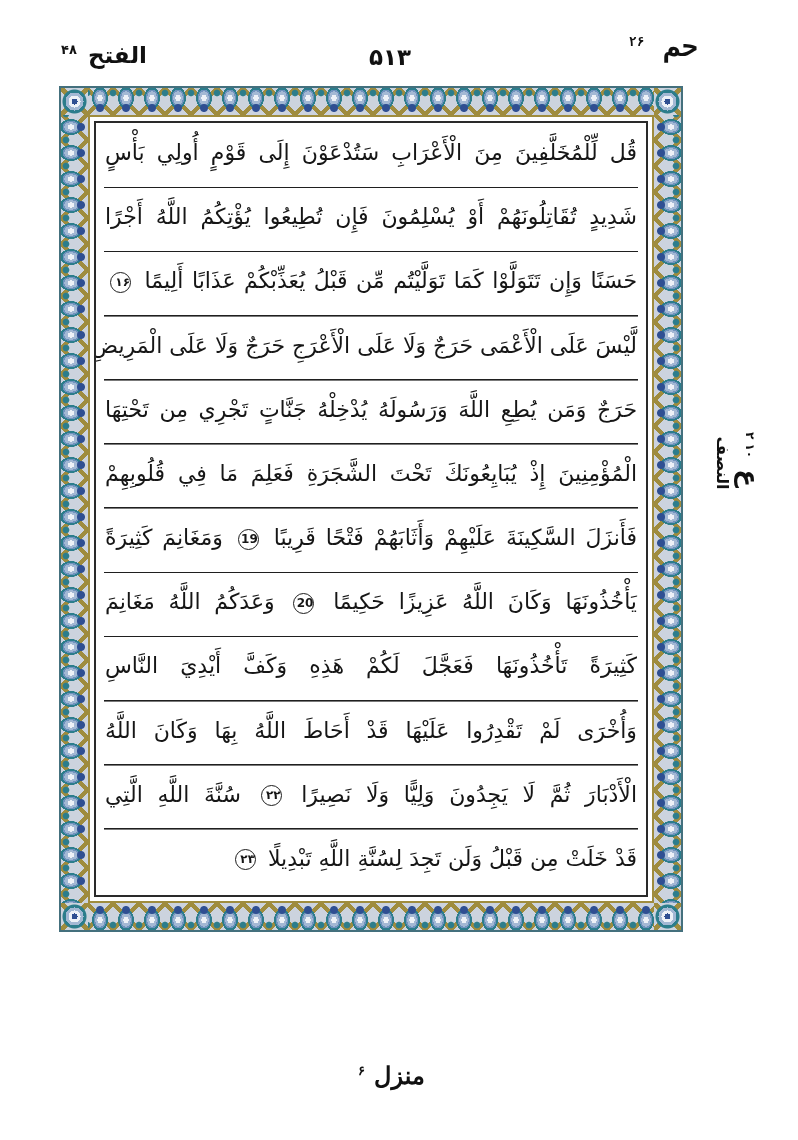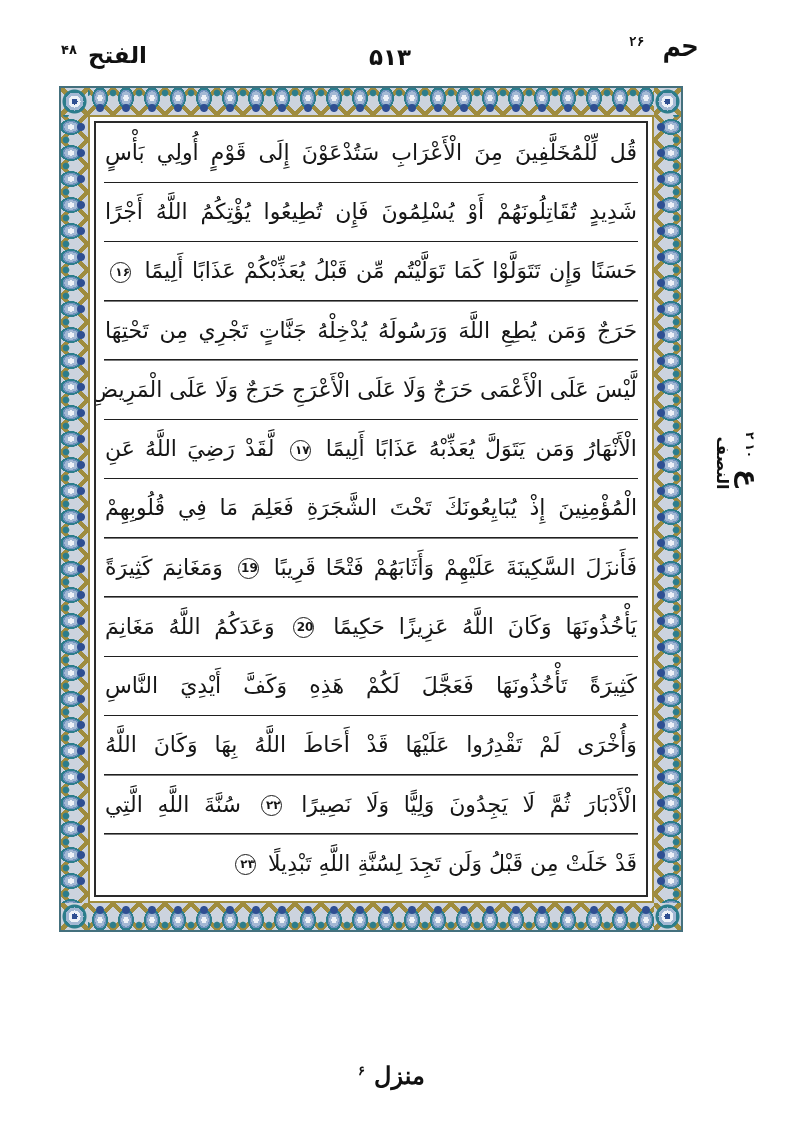--- a/index.html
+++ b/index.html
@@ -113,23 +113,22 @@
     <div class="band band-right"></div>
     <div class="corner corner-tl"></div>
     <div class="corner corner-tr"></div>
     <div class="corner corner-bl"></div>
     <div class="corner corner-br"></div>
     <div class="inner">
       <div class="textbox">
           <div class="line"><span>قُل لِّلْمُخَلَّفِينَ مِنَ الْأَعْرَابِ سَتُدْعَوْنَ إِلَى قَوْمٍ أُولِي بَأْسٍ</span></div>
           <div class="line"><span>شَدِيدٍ تُقَاتِلُونَهُمْ أَوْ يُسْلِمُونَ فَإِن تُطِيعُوا يُؤْتِكُمُ اللَّهُ أَجْرًا</span></div>
           <div class="line"><span>حَسَنًا وَإِن تَتَوَلَّوْا كَمَا تَوَلَّيْتُم مِّن قَبْلُ يُعَذِّبْكُمْ عَذَابًا أَلِيمًا</span> <span class="aya-marker">۱۶</span></div>
+          <div class="line"><span>لَّيْسَ عَلَى الْأَعْمَى حَرَجٌ وَلَا عَلَى الْأَعْرَجِ حَرَجٌ وَلَا عَلَى الْمَرِيضِ</span></div>
           <div class="line"><span>حَرَجٌ وَمَن يُطِعِ اللَّهَ وَرَسُولَهُ يُدْخِلْهُ جَنَّاتٍ تَجْرِي مِن تَحْتِهَا</span></div>
-          <div class="line"><span>لَّيْسَ عَلَى الْأَعْمَى حَرَجٌ وَلَا عَلَى الْأَعْرَجِ حَرَجٌ وَلَا عَلَى الْمَرِيضِ</span></div>
-          <div class="line"><span>الْأَنْهَارُ وَمَن يَتَوَلَّ يُعَذِّبْهُ عَذَابًا أَلِيمًا</span> <span class="aya-marker">۱۷</span> <span>لَّقَدْ رَضِيَ اللَّهُ عَنِ</span></div>
           <div class="line"><span>الْمُؤْمِنِينَ إِذْ يُبَايِعُونَكَ تَحْتَ الشَّجَرَةِ فَعَلِمَ مَا فِي قُلُوبِهِمْ</span></div>
           <div class="line"><span>فَأَنزَلَ السَّكِينَةَ عَلَيْهِمْ وَأَثَابَهُمْ فَتْحًا قَرِيبًا</span> <span class="aya-marker">19</span> <span>وَمَغَانِمَ كَثِيرَةً</span></div>
           <div class="line"><span>يَأْخُذُونَهَا وَكَانَ اللَّهُ عَزِيزًا حَكِيمًا</span> <span class="aya-marker">20</span> <span>وَعَدَكُمُ اللَّهُ مَغَانِمَ</span></div>
           <div class="line"><span>كَثِيرَةً تَأْخُذُونَهَا فَعَجَّلَ لَكُمْ هَذِهِ وَكَفَّ أَيْدِيَ النَّاسِ</span></div>
           <div class="line"><span>وَأُخْرَى لَمْ تَقْدِرُوا عَلَيْهَا قَدْ أَحَاطَ اللَّهُ بِهَا وَكَانَ اللَّهُ</span></div>
           <div class="line"><span>الْأَدْبَارَ ثُمَّ لَا يَجِدُونَ وَلِيًّا وَلَا نَصِيرًا</span> <span class="aya-marker">۲۲</span> <span>سُنَّةَ اللَّهِ الَّتِي</span></div>
           <div class="line last"><span>قَدْ خَلَتْ مِن قَبْلُ وَلَن تَجِدَ لِسُنَّةِ اللَّهِ تَبْدِيلًا</span> <span class="aya-marker">۲۳</span></div>
         </div>
     </div>
   </div>

